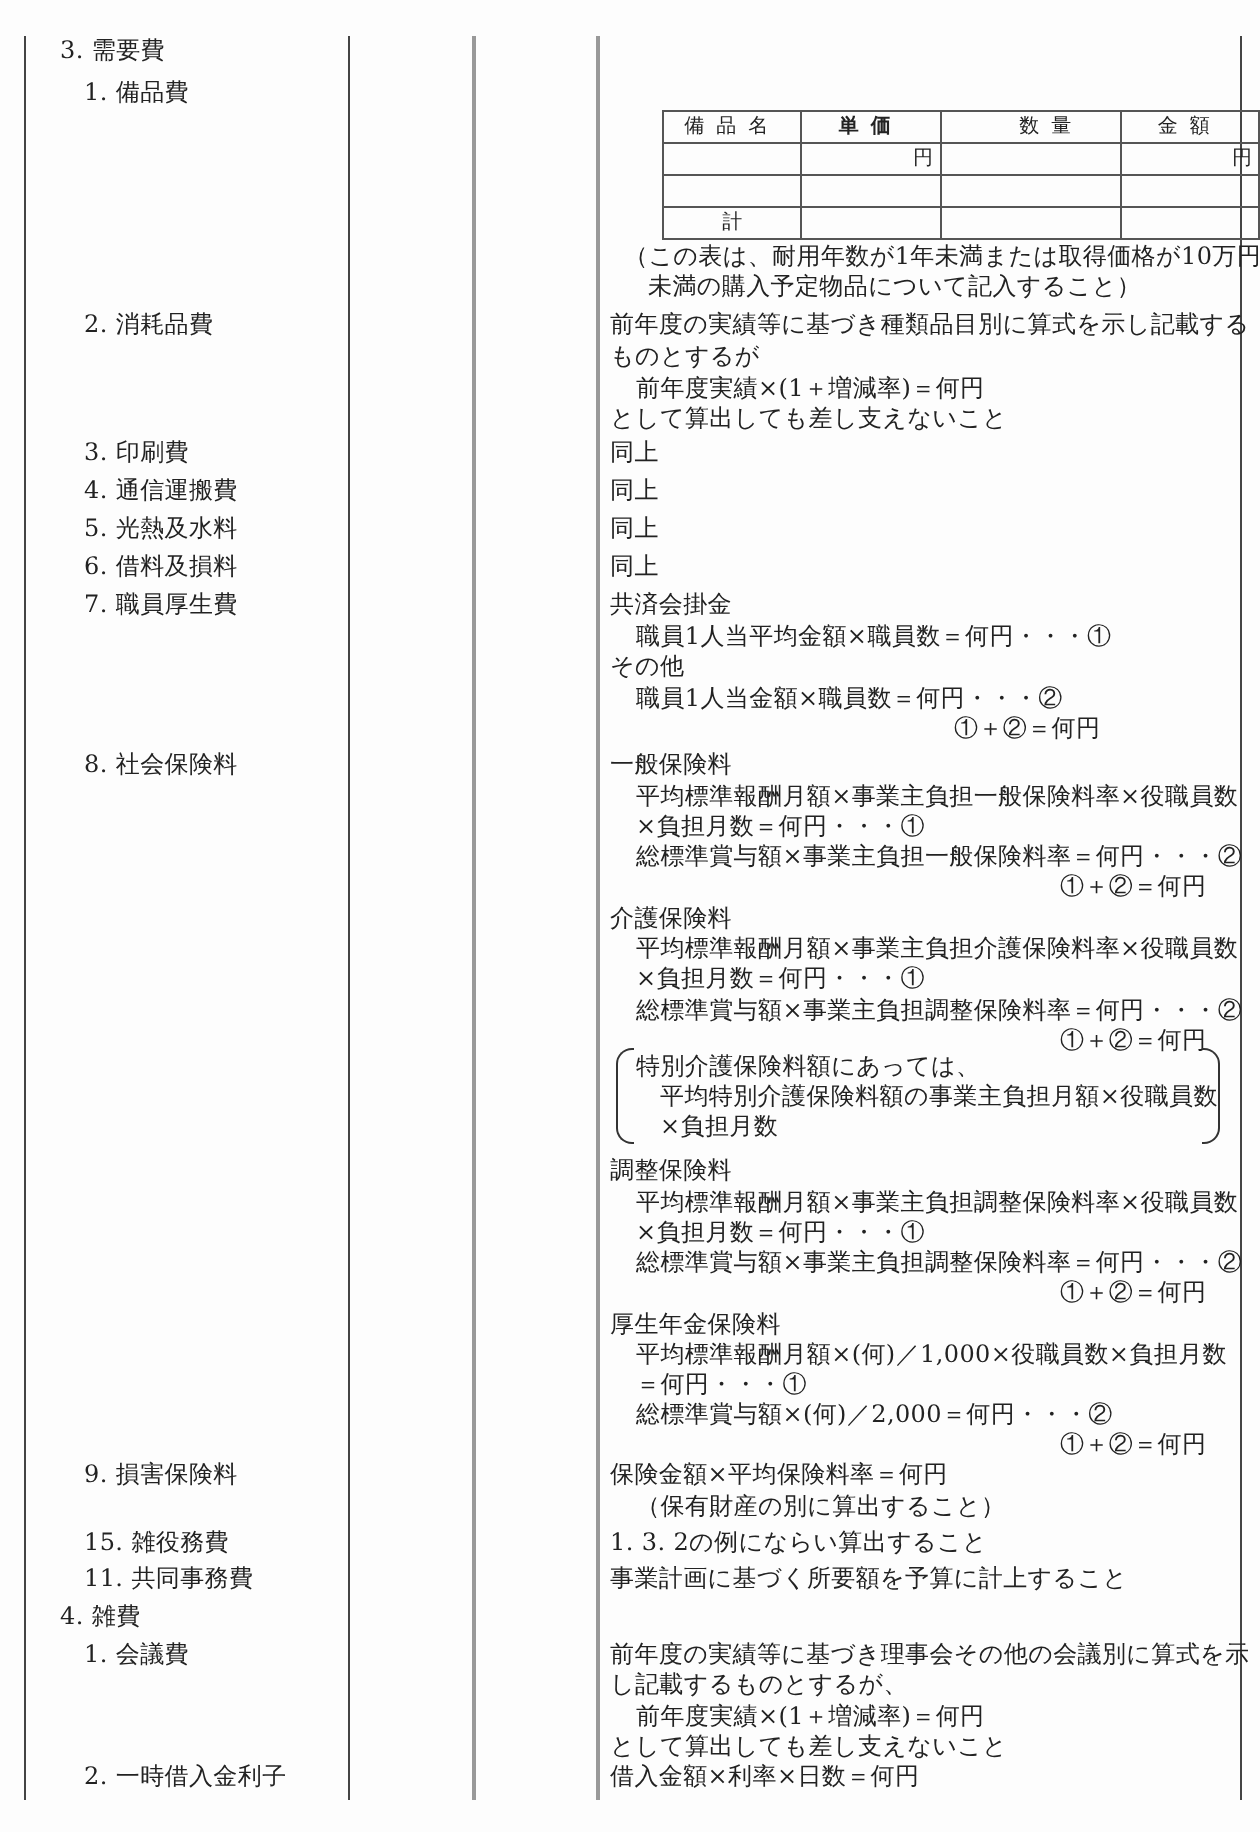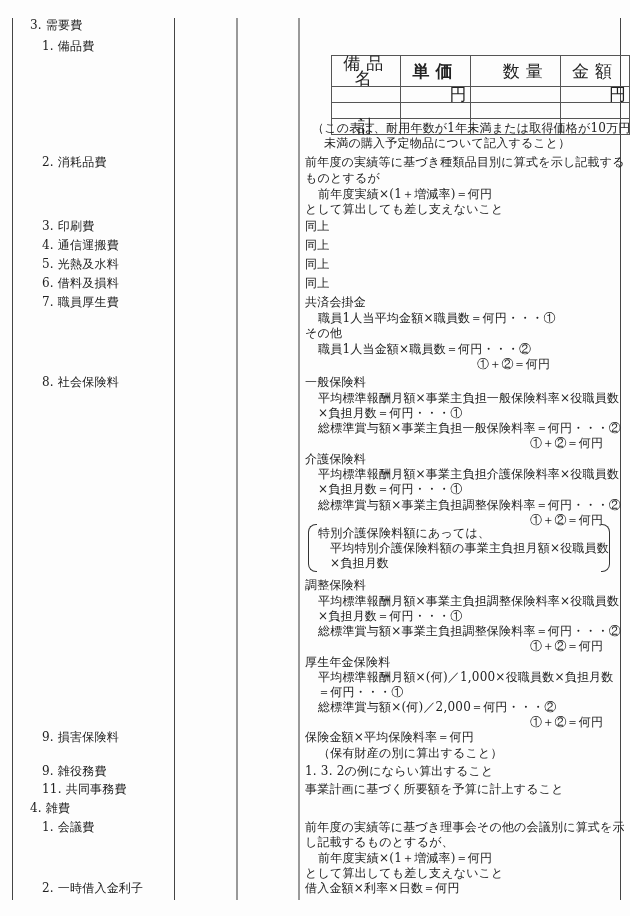--- a/index.html
+++ b/index.html
@@ -7,21 +7,21 @@
          font-family:"DejaVu Serif","Liberation Serif",serif; color:#222; font-size:12px; }
   .vline { position:absolute; top:18px; height:882px; width:1px; background:#444; }
   .vline.gray { background:#999; width:2px; }
   .t { position:absolute; white-space:nowrap; line-height:16px; font-size:12px; letter-spacing:0.2px; }
   .cat { left:30px; }
   .sub { left:42px; }
   .desc { left:305px; }
   .ind { left:318px; }
   .right1 { left:530px; }
   table.items { position:absolute; left:331px; top:55px; border-collapse:collapse;
-               font-size:17px; }
+               font-size:10px; }
   table.items td { border:1px solid #555; height:15px; padding:0 3px; line-height:15px; }
   table.items td.c1 { width:66px; }
   table.items td.c2 { width:66px;font-weight:bold; }
   table.items td.c3 { width:66px;padding-left:24px; }
   table.items td.c4 { width:66px; }
   .center { text-align:center; letter-spacing:6px; }
   .rt { text-align:right; }
   .bracket { position:absolute; left:308px; top:524px; width:302px; height:46px; }
   .bracket .lb, .bracket .rb { position:absolute; top:0; width:8px; height:46px;
        border:1.5px solid #333; }
@@ -40,21 +40,21 @@
 <div class="t cat" style="top:17px">3. 需要費</div>
 <div class="t sub" style="top:38px">1. 備品費</div>
 <div class="t sub" style="top:154px">2. 消耗品費</div>
 <div class="t sub" style="top:218px">3. 印刷費</div>
 <div class="t sub" style="top:237px">4. 通信運搬費</div>
 <div class="t sub" style="top:256px">5. 光熱及水料</div>
 <div class="t sub" style="top:275px">6. 借料及損料</div>
 <div class="t sub" style="top:294px">7. 職員厚生費</div>
 <div class="t sub" style="top:374px">8. 社会保険料</div>
 <div class="t sub" style="top:729px">9. 損害保険料</div>
-<div class="t sub" style="top:763px">9. 雑役務費</div>
+<div class="t sub" style="top:763px">15. 雑役務費</div>
 <div class="t sub" style="top:781px">11. 共同事務費</div>
 <div class="t cat" style="top:800px">4. 雑費</div>
 <div class="t sub" style="top:819px">1. 会議費</div>
 <div class="t sub" style="top:880px">2. 一時借入金利子</div>
 
 <table class="items">
   <tbody>
       <tr>
     <td class="c1 center">備品名</td>
     <td class="c2 center">単価</td>

